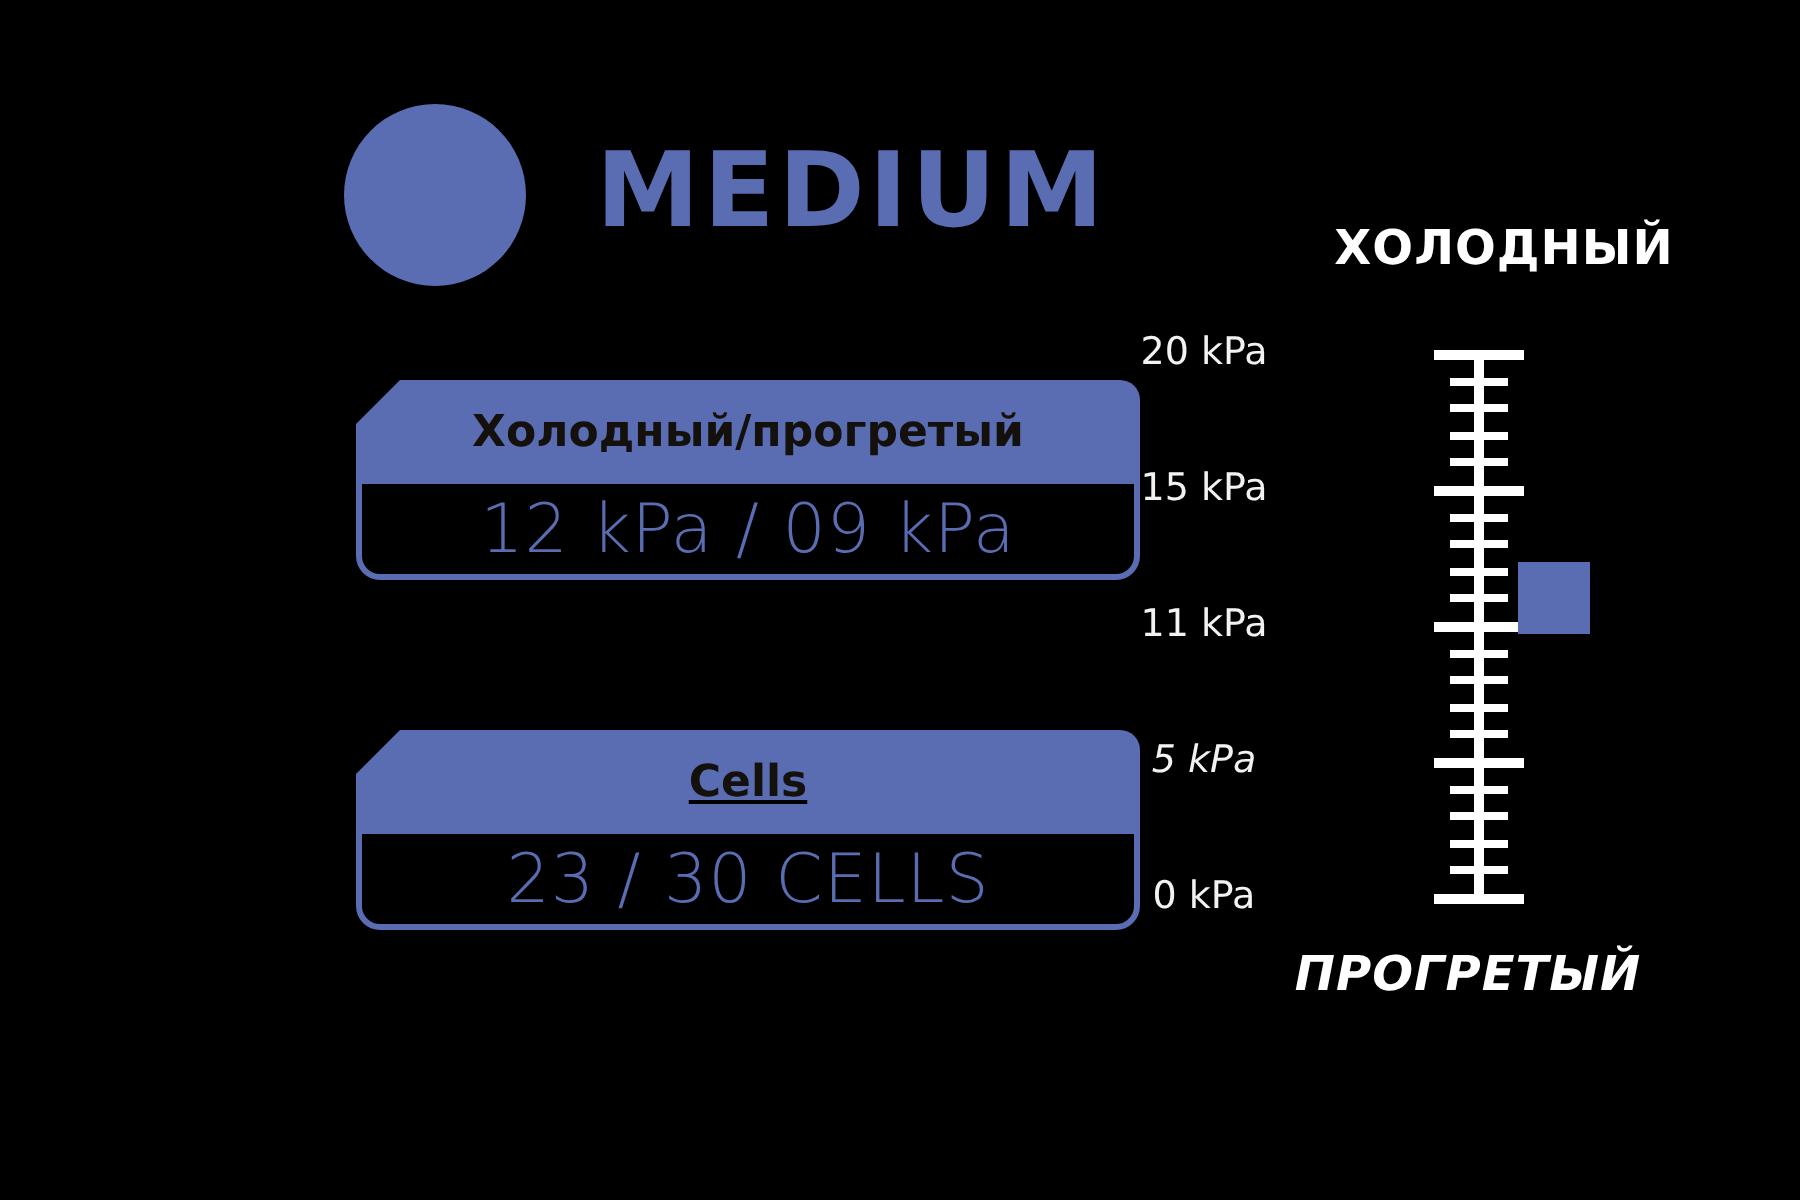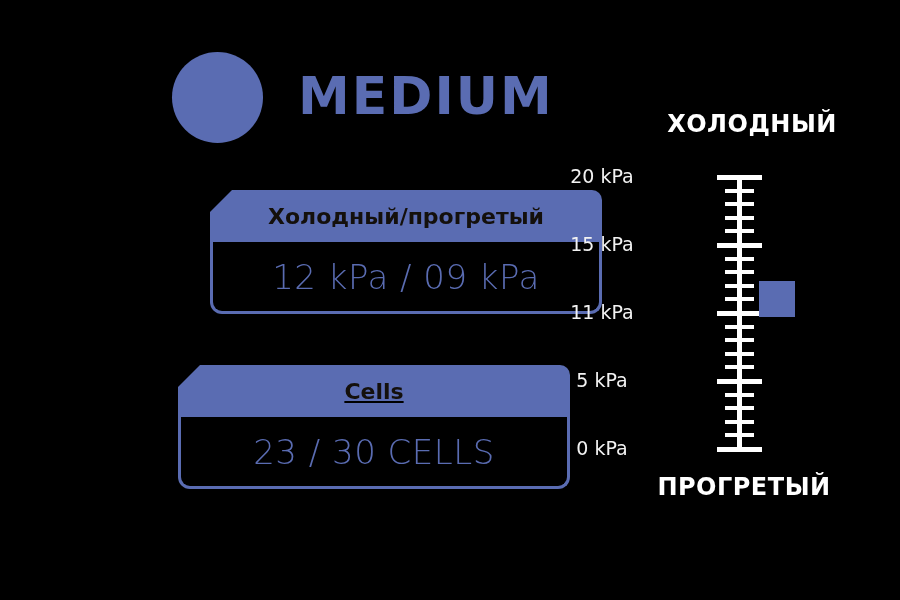--- a/index.html
+++ b/index.html
@@ -65,41 +65,41 @@
   .card-header-label {
     font-size: 22px;
     font-weight: 700;
     color: #14100c;
     font-family: "DejaVu Sans", sans-serif;
     letter-spacing: 0px;
     white-space: nowrap;
   }
   .card-value {
     position: relative;
-    height: 72px;
+    height: 48px;
     background: #000000;
     border: 3px solid #5a6cb2;
     border-top: none;
     border-bottom-left-radius: 12px;
     border-bottom-right-radius: 12px;
     display: flex;
     align-items: center;
     justify-content: center;
     box-sizing: border-box;
   }
   .card-value-label {
     font-size: 34px;
     font-weight: 300;
     color: #5a6cb2;
     font-family: "DejaVu Sans", sans-serif;
     letter-spacing: 0.5px;
     white-space: nowrap;
   }
 
-  #card-pressure { left: 178px; top: 190px; margin-left: 32px; }
+  #card-pressure { left: 178px; top: 190px; }
   #card-cells    { left: 178px; top: 365px; text-decoration: underline; }
 
   
   #gauge {
     position: absolute;
     left: 560px;
     top: 105px;
     width: 300px;
     height: 400px;
     margin-left: 34px;
@@ -109,21 +109,21 @@
     width: 300px;
     text-align: center;
     font-size: 24px;
     font-weight: 700;
     color: #ffffff;
     font-family: "DejaVu Sans", sans-serif;
     letter-spacing: 0.5px;
     white-space: nowrap;
   }
   #gauge-cap-top    { top: 5px;   left: 48px; width: 220px; }
-  #gauge-cap-bottom { top: 368px; left: 40px; width: 220px; }
+  #gauge-cap-bottom { top: 368px; left: 30px; width: 220px; font-style: italic; }
 
   
   .scale {
     position: absolute;
     left: 0;
     top: 72px;
     width: 300px;
     height: 272px;
   }
   .spine {
@@ -211,21 +211,21 @@
         <div class="tick minor" style="top: 79.6px;"></div>
         <div class="tick major" style="top: 65.5px;"></div>
         <div class="tick minor" style="top: 52.4px;"></div>
         <div class="tick minor" style="top: 38.8px;"></div>
         <div class="tick minor" style="top: 25.2px;"></div>
         <div class="tick minor" style="top: 11.6px;"></div>
         <div class="tick major" style="top: -2.5px;"></div>
         <div class="tick-label" style="top: -12px;">20 kPa</div>
         <div class="tick-label" style="top: 56px;">15 kPa</div>
         <div class="tick-label" style="top: 124px;">11 kPa</div>
-        <div class="tick-label" style="top: 192px;">5 kPa</div>
+        <div class="tick-label" style="top: 192px; font-style: italic;">5 kPa</div>
         <div class="tick-label" style="top: 260px;">0 kPa</div>
         <div class="marker" style="top: 104.4px;"></div>
       </div>
 
     <div class="gauge-cap" id="gauge-cap-bottom">ПРОГРЕТЫЙ</div>
   </div>
 
 </div>
 
 </body></html>

